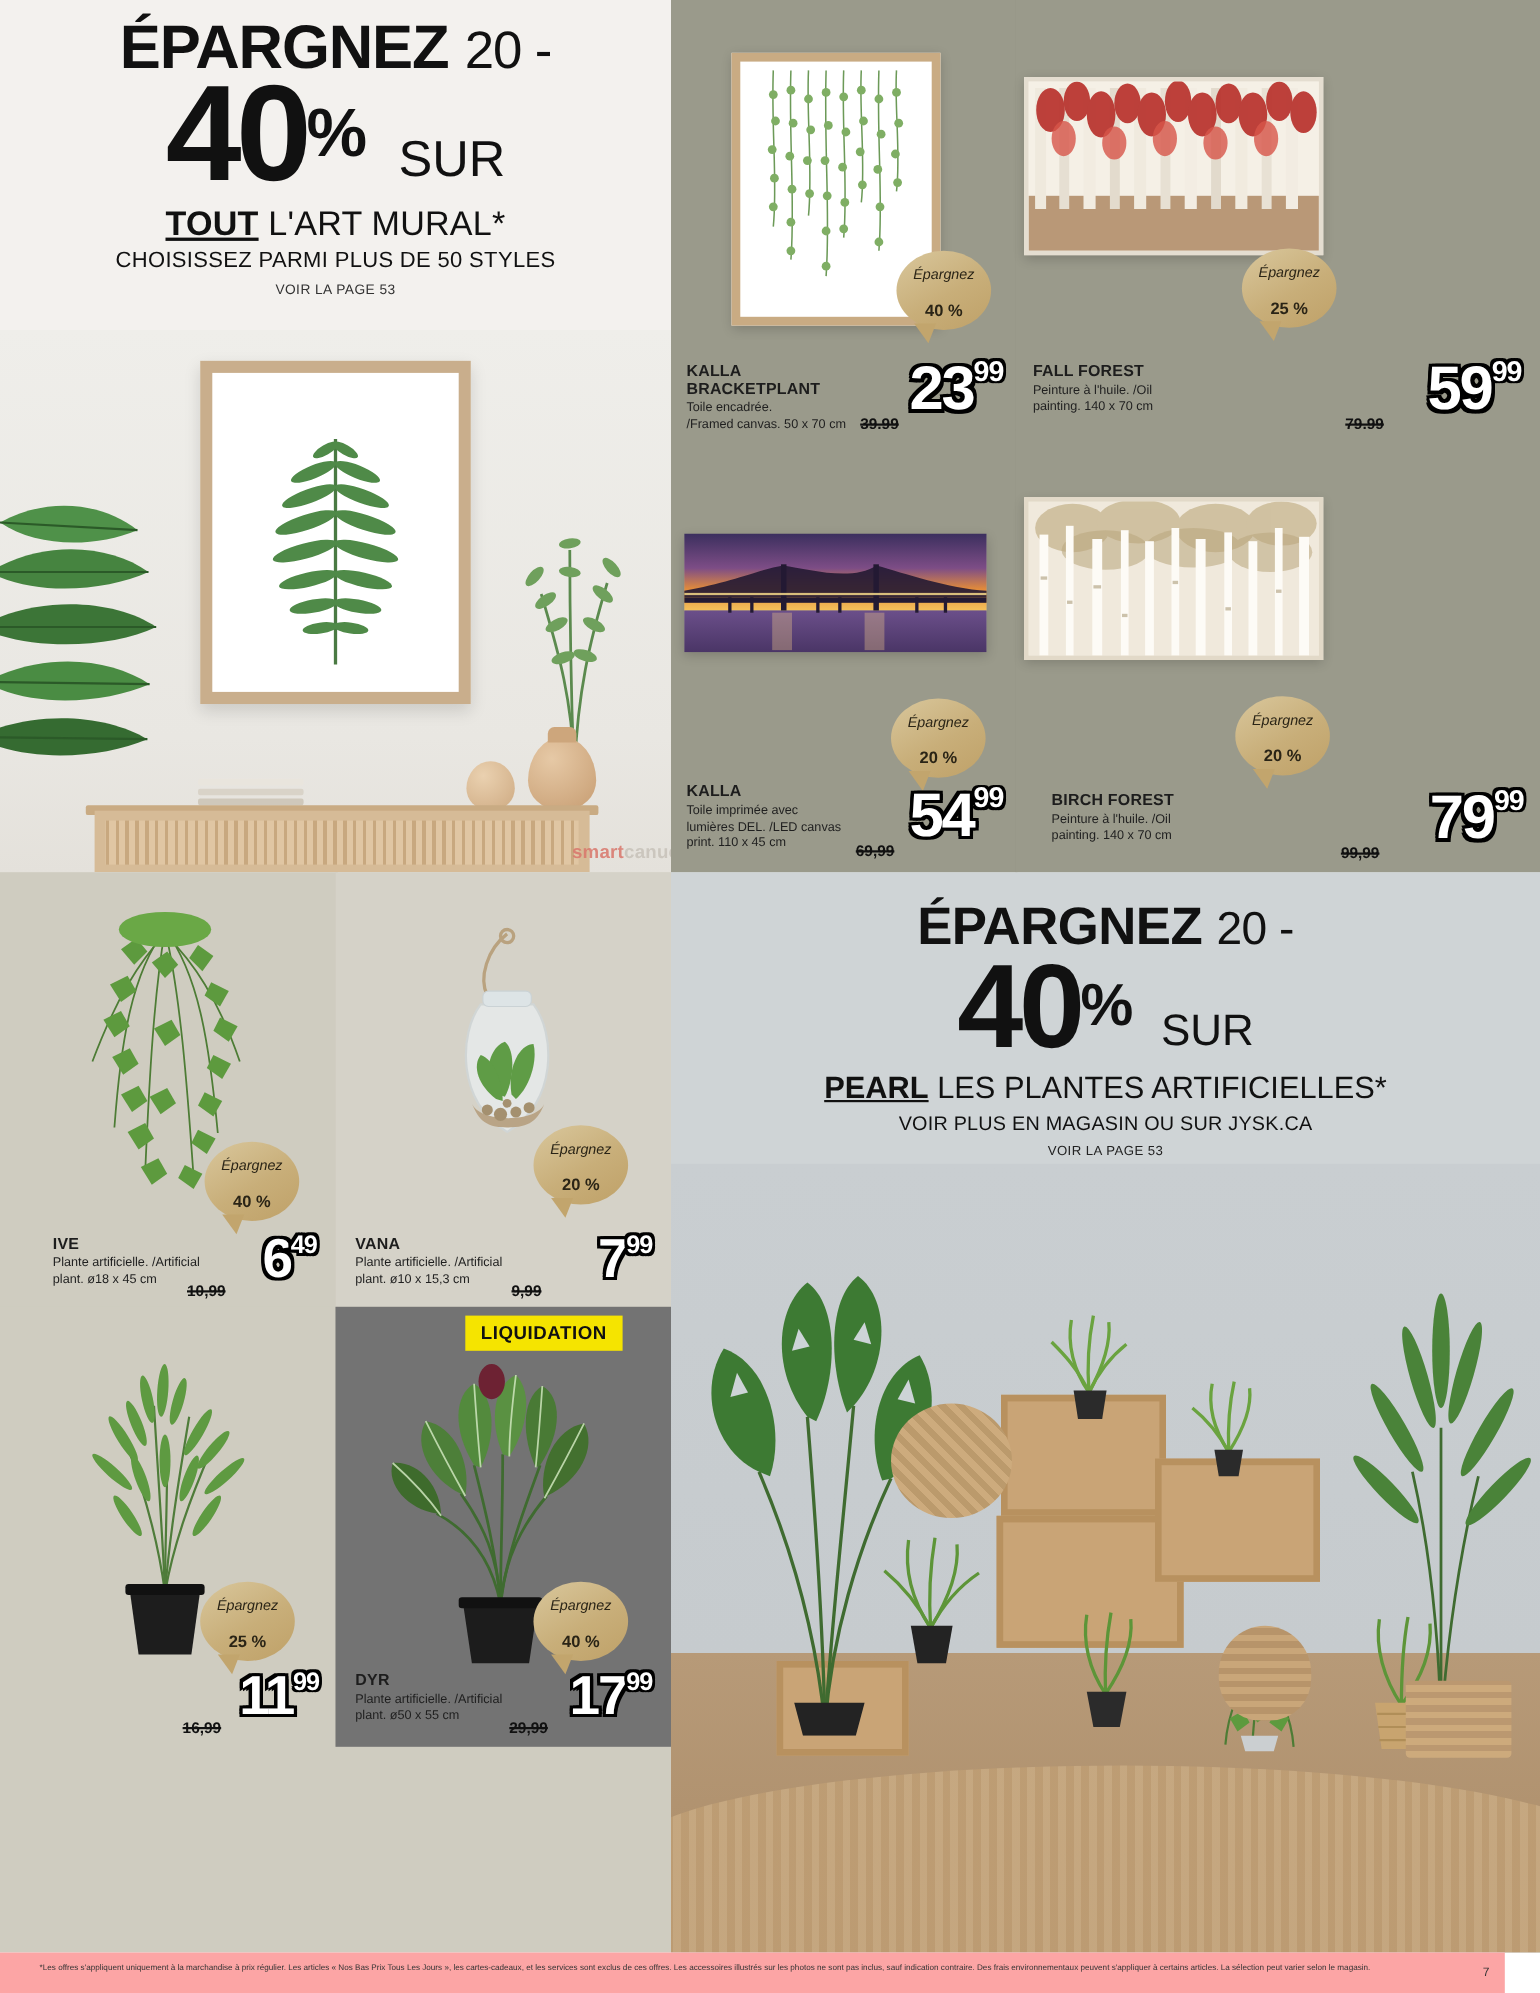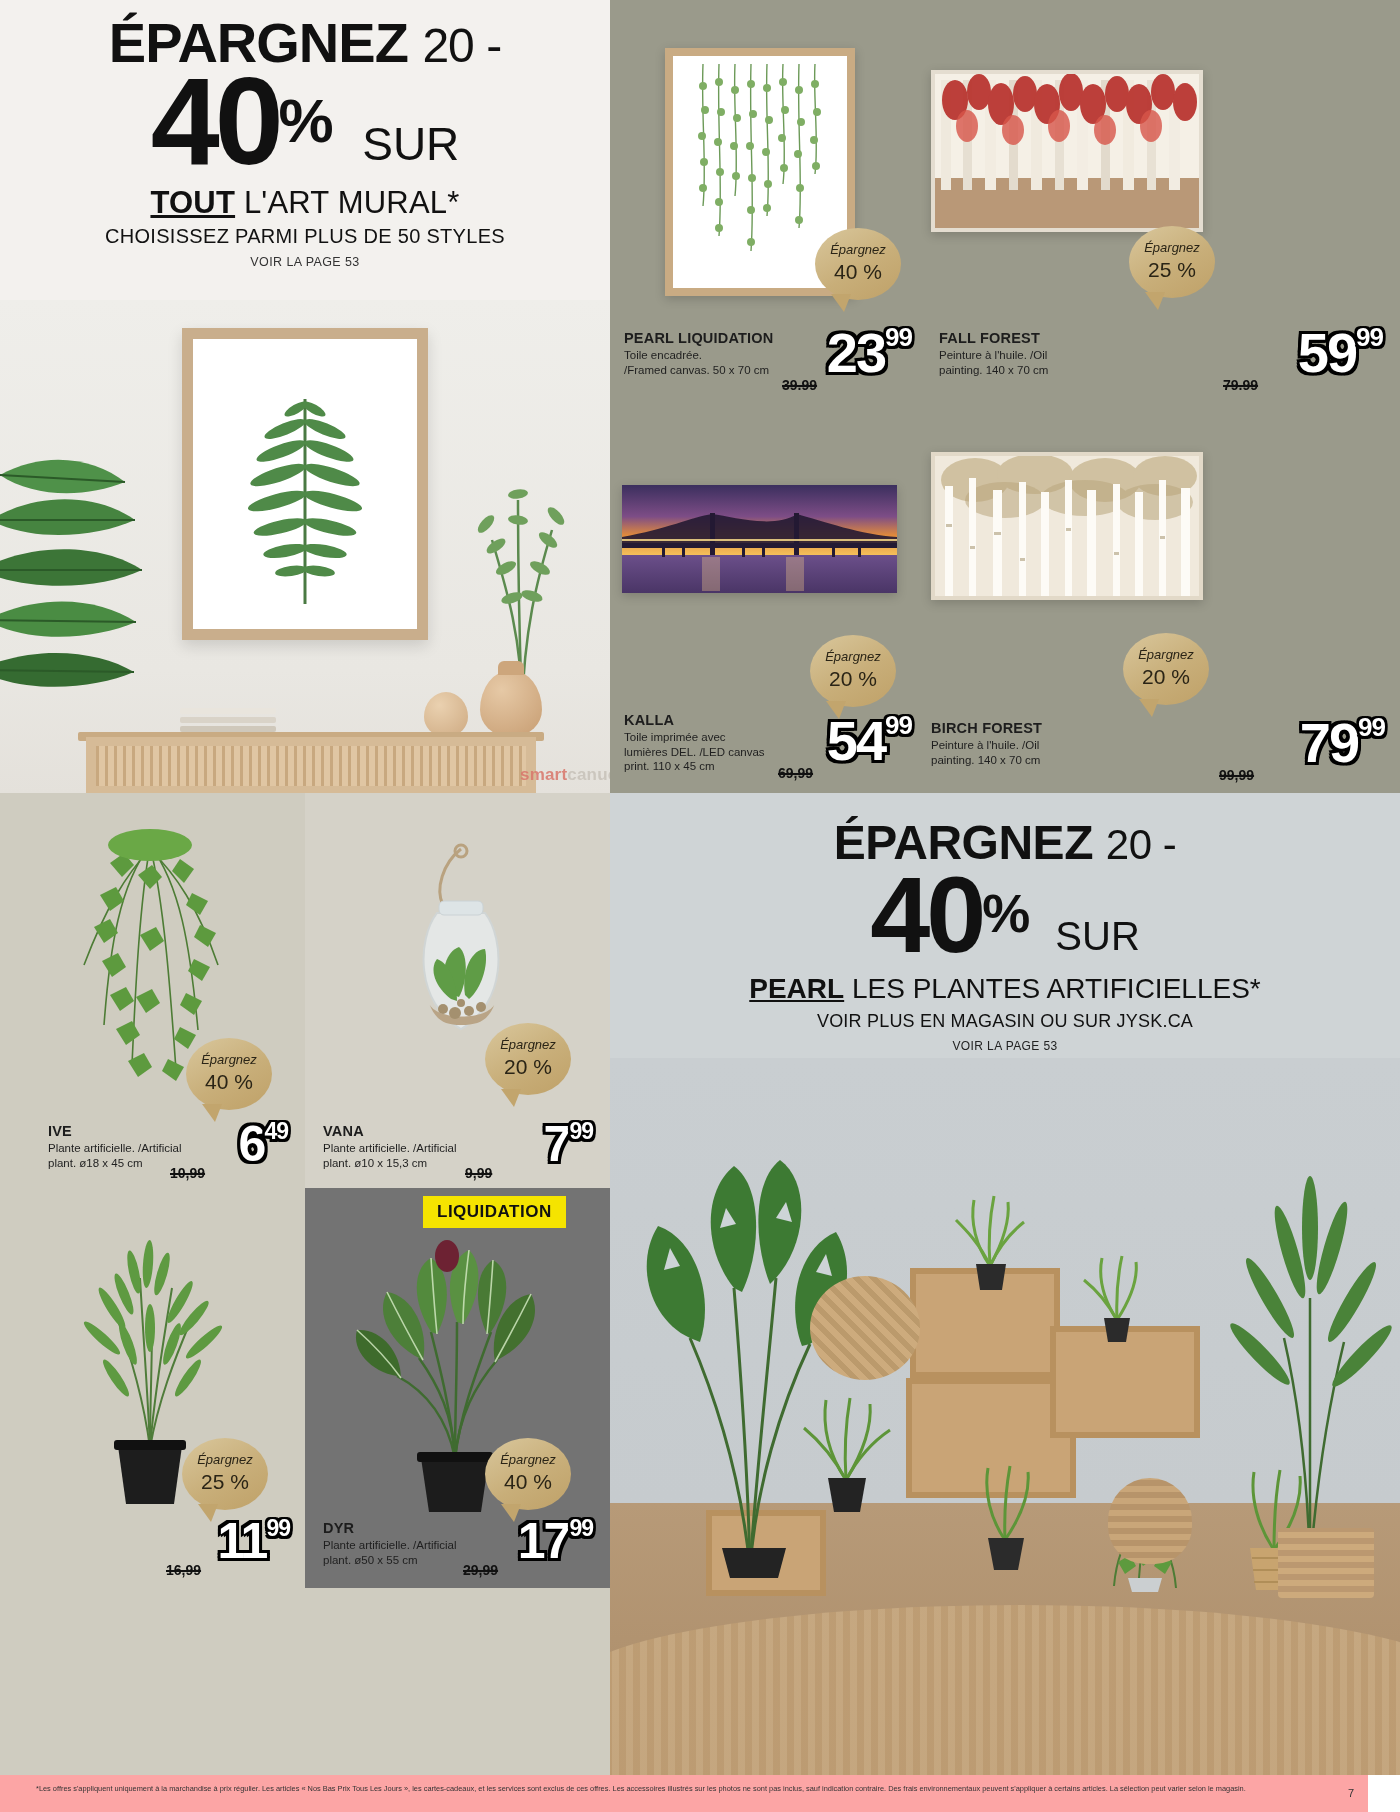--- a/index.html
+++ b/index.html
@@ -133,21 +133,21 @@
     position: absolute; width: 86px; height: 72px; border-radius: 50%;
     background: linear-gradient(150deg,#d9c79c 0%,#c8ae79 55%,#bfa168 100%);
     color: #2a2416; text-align: center; padding-top: 15px;
   }
   .bubble:after {
     content: ""; position: absolute; left: 16px; bottom: -12px;
     border-left: 13px solid transparent; border-right: 7px solid transparent;
     border-top: 18px solid #c2a56d;
   }
   .bubble .t1 { font-size: 13px; font-style: italic; line-height: 1; }
-  .bubble .t2 { font-size: 21px; font-weight: normal; margin-top: 5px; line-height: 1; }
+  .bubble .t2 { font-size: 15px; font-weight: bold; margin-top: 19px; line-height: 1; }
 
   
   #plants {
     left: 0; top: 793px; width: 610px; height: 982px; background: #cfccc0;
   }
   .pcell { position: absolute; }
   .pcell.p1 { left: 0;   top: 0;   width: 305px; height: 395px; background:#cfccc0; }
   .pcell.p2 { left: 305px; top: 0; width: 305px; height: 395px; background:#d5d2c8; }
   .pcell.p3 { left: 0;   top: 395px; width: 305px; height: 400px; background:#cfccc0; }
   .pcell.p4 { left: 305px; top: 395px; width: 305px; height: 400px; background:#737373; }
@@ -357,21 +357,21 @@
               <circle cx="141" cy="84" r="4"></circle>
               <circle cx="143" cy="110" r="4"></circle>
           </g>
         </svg>
       </div>
       <div class="bubble" style="left:205px; top:228px;">
         <div class="t1">Épargnez</div>
         <div class="t2">40 %</div>
       </div>
       <div class="pinfo" style="left:14px; top:330px; width:160px;">
-        <div class="pname">PEARL LIQUIDATION</div>
+        <div class="pname">KALLA BRACKETPLANT</div>
         <div class="pdesc">
           <span>Toile encadrée.</span><br>
           <span>/Framed canvas. 50 x 70 cm</span>
         </div>
       </div>
       <div class="price" style="left:172px; top:324px; width:130px; text-align:right;">
         <span class="main">23</span><span class="cents">99</span>
         <span class="old">39,99</span>
       </div>
     </div>
@@ -525,21 +525,21 @@
             <rect x="131" y="72" width="5" height="3"></rect>
               <rect x="179" y="96" width="5" height="3"></rect>
             <rect x="225" y="80" width="5" height="3"></rect>
           </g>
         </svg>
       </div>
       <div class="bubble" style="left:200px; bottom:88px;">
         <div class="t1">Épargnez</div>
         <div class="t2">20 %</div>
       </div>
-      <div class="pinfo" style="left:8px; top:330px; width:180px;">
+      <div class="pinfo" style="left:33px; top:330px; width:180px;">
         <div class="pname">BIRCH FOREST</div>
         <div class="pdesc">
           <span>Peinture à l'huile. /Oil</span><br>
           <span>painting. 140 x 70 cm</span>
         </div>
       </div>
       <div class="price" style="left:296px; top:324px; width:166px; text-align:right;">
         <span class="main">79</span><span class="cents">99</span>
         <span class="old">99,99</span>
       </div>

